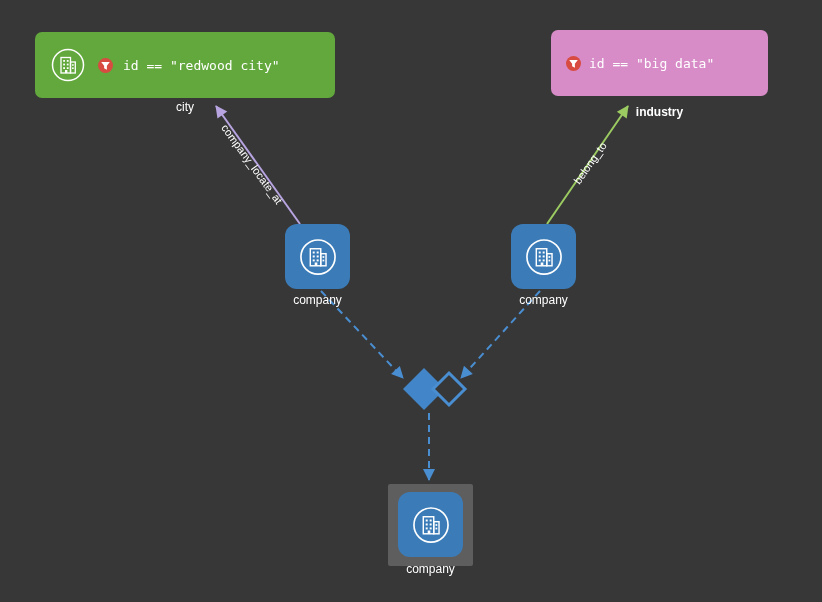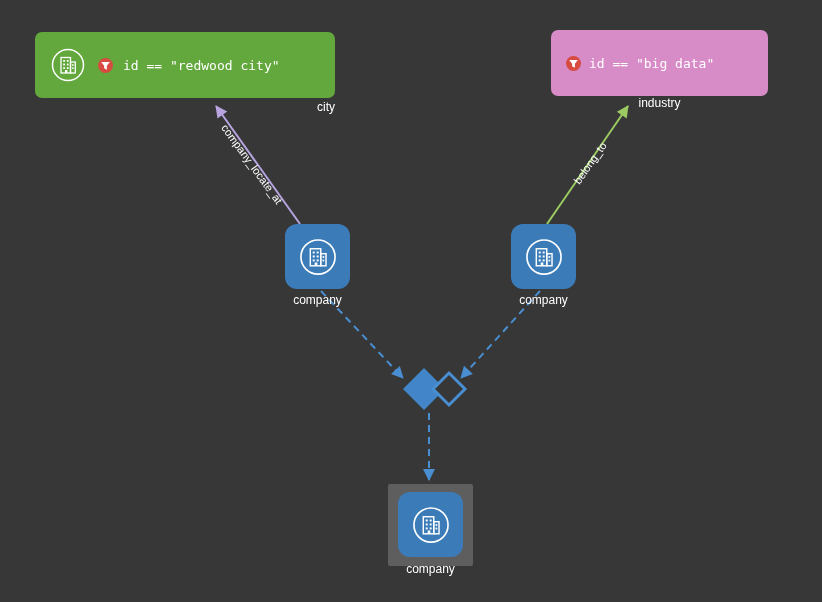--- a/index.html
+++ b/index.html
@@ -58,22 +58,22 @@
   }
 
   
   .node-label {
     position: absolute;
     color: #ffffff;
     font-size: 12px;
     text-align: center;
     z-index: 3;
   }
-  .label-city     { left: 35px;  top: 100px; width: 300px; text-align: right; }
-  .label-industry { left: 551px; top: 96px;  width: 217px; }
+  .label-city     { left: 35px;  top: 100px; width: 300px; }
+  .label-industry { left: 551px; top: 105px;  width: 217px; font-weight: bold; }
   .label-company-left   { left: 285px; top: 293px; width: 65px; }
   .label-company-right  { left: 511px; top: 293px; width: 65px; }
   .label-company-result { left: 388px; top: 562px; width: 85px; }
 
   .edge-label {
     position: absolute;
     color: #ffffff;
     font-size: 11px;
     white-space: nowrap;
     z-index: 3;

